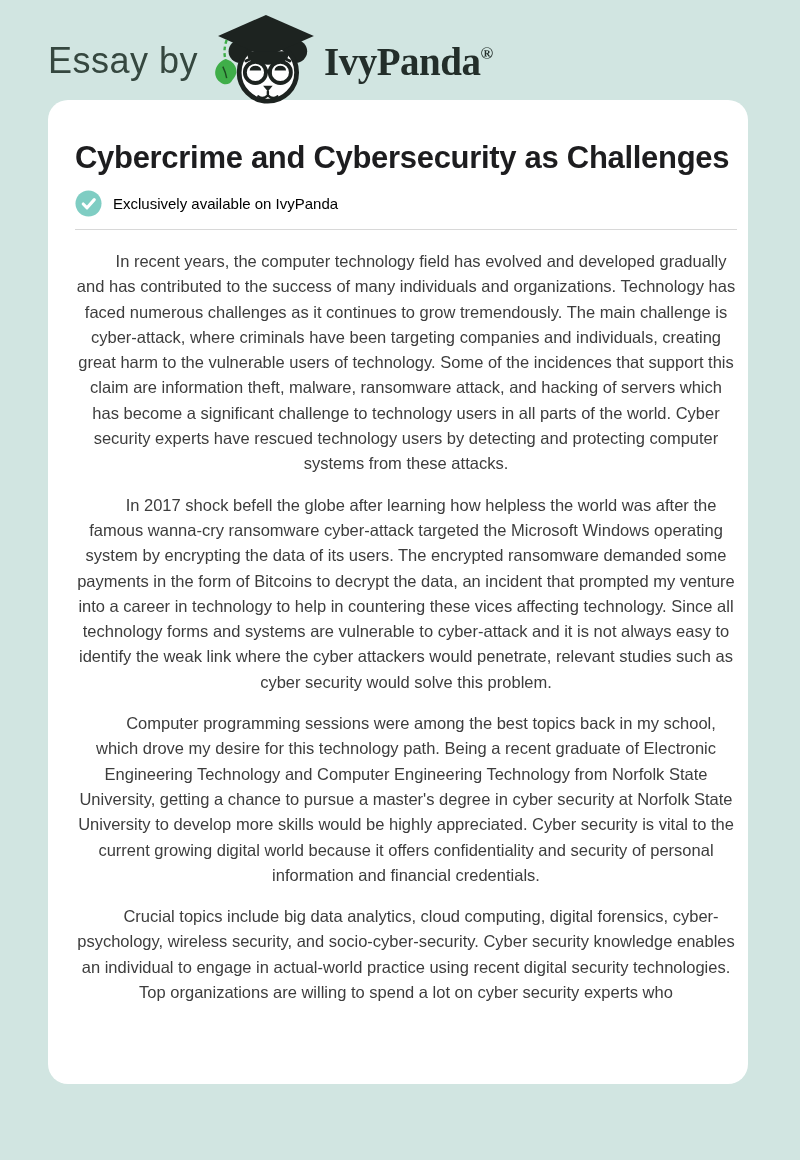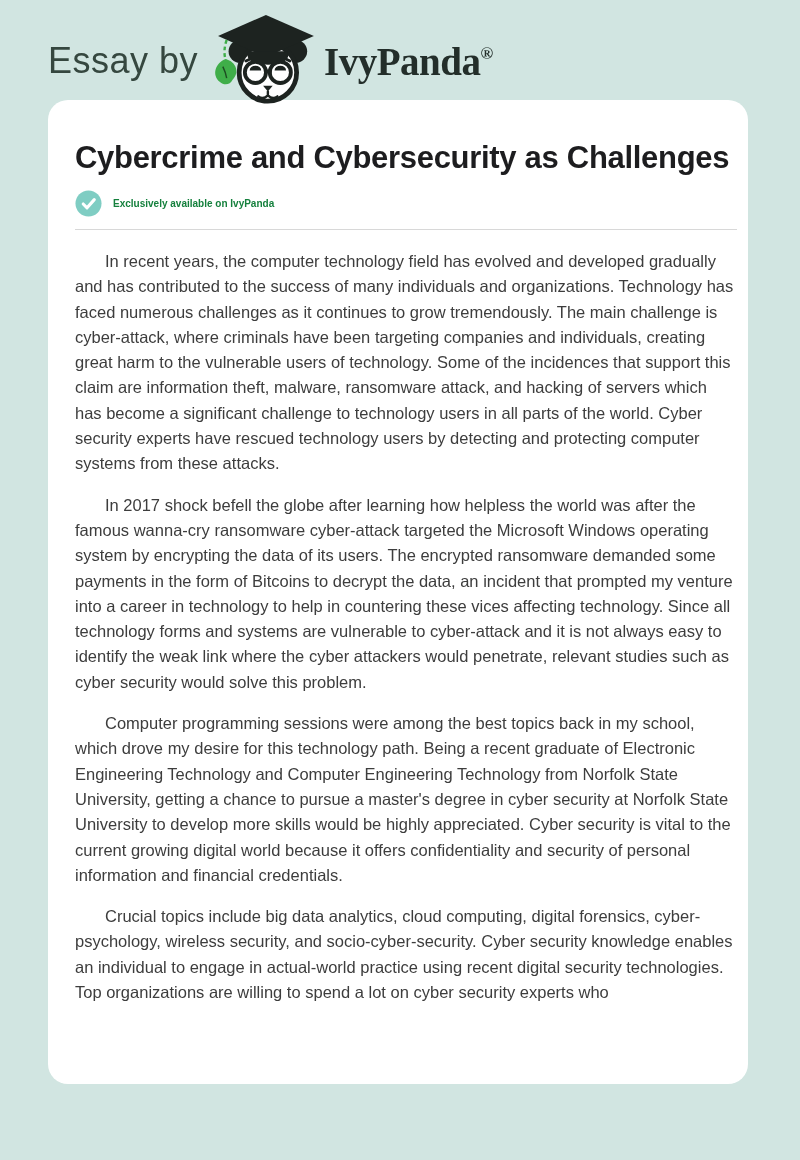--- a/index.html
+++ b/index.html
@@ -74,36 +74,36 @@
     gap: 11px;
     height: 27px;
   }
   .badge .check {
     width: 27px;
     height: 27px;
     flex: 0 0 auto;
   }
   .badge .check svg { width: 27px; height: 27px; display: block; }
   .badge-text {
-    font-size: 10px;
-    font-weight: bold;
-    color: #15803d;
+    font-size: 15px;
+    font-weight: normal;
+    color: #000000;
   }
   .divider {
     border: none;
     border-top: 1px solid #d8d8d8;
     margin: 12px 0 19px 0;
   }
   .essay-paragraph {
     font-size: 16.5px;
     line-height: 25.3px;
     color: #3d3d3d;
     margin: 0 0 16px 0;
     text-indent: 30px;
-    text-align: left;
+    text-align: center;
   }
 </style>
 </head>
 <body>
 
 <div class="page">
 
   <header class="site-header">
     <span class="essay-by">Essay by</span>
     <span class="logo">

